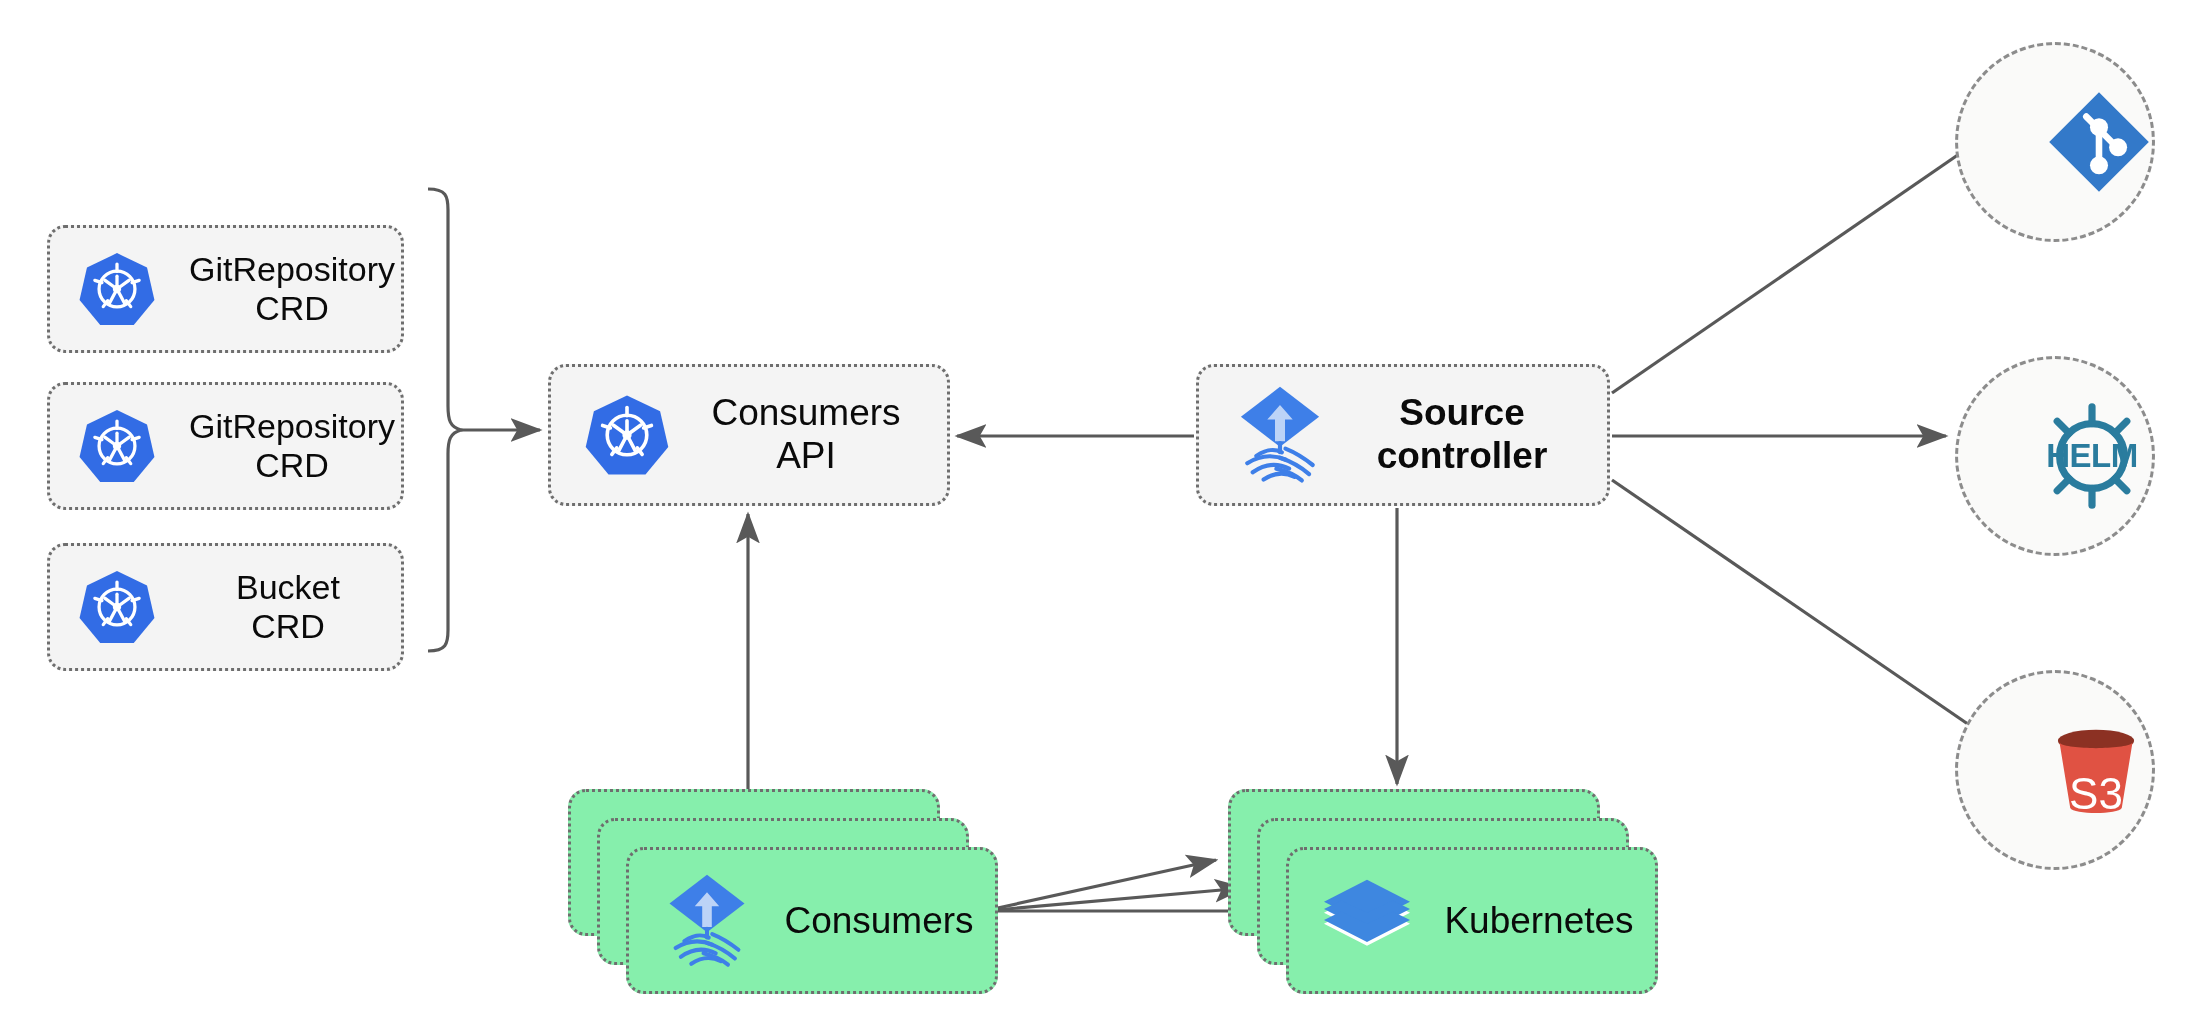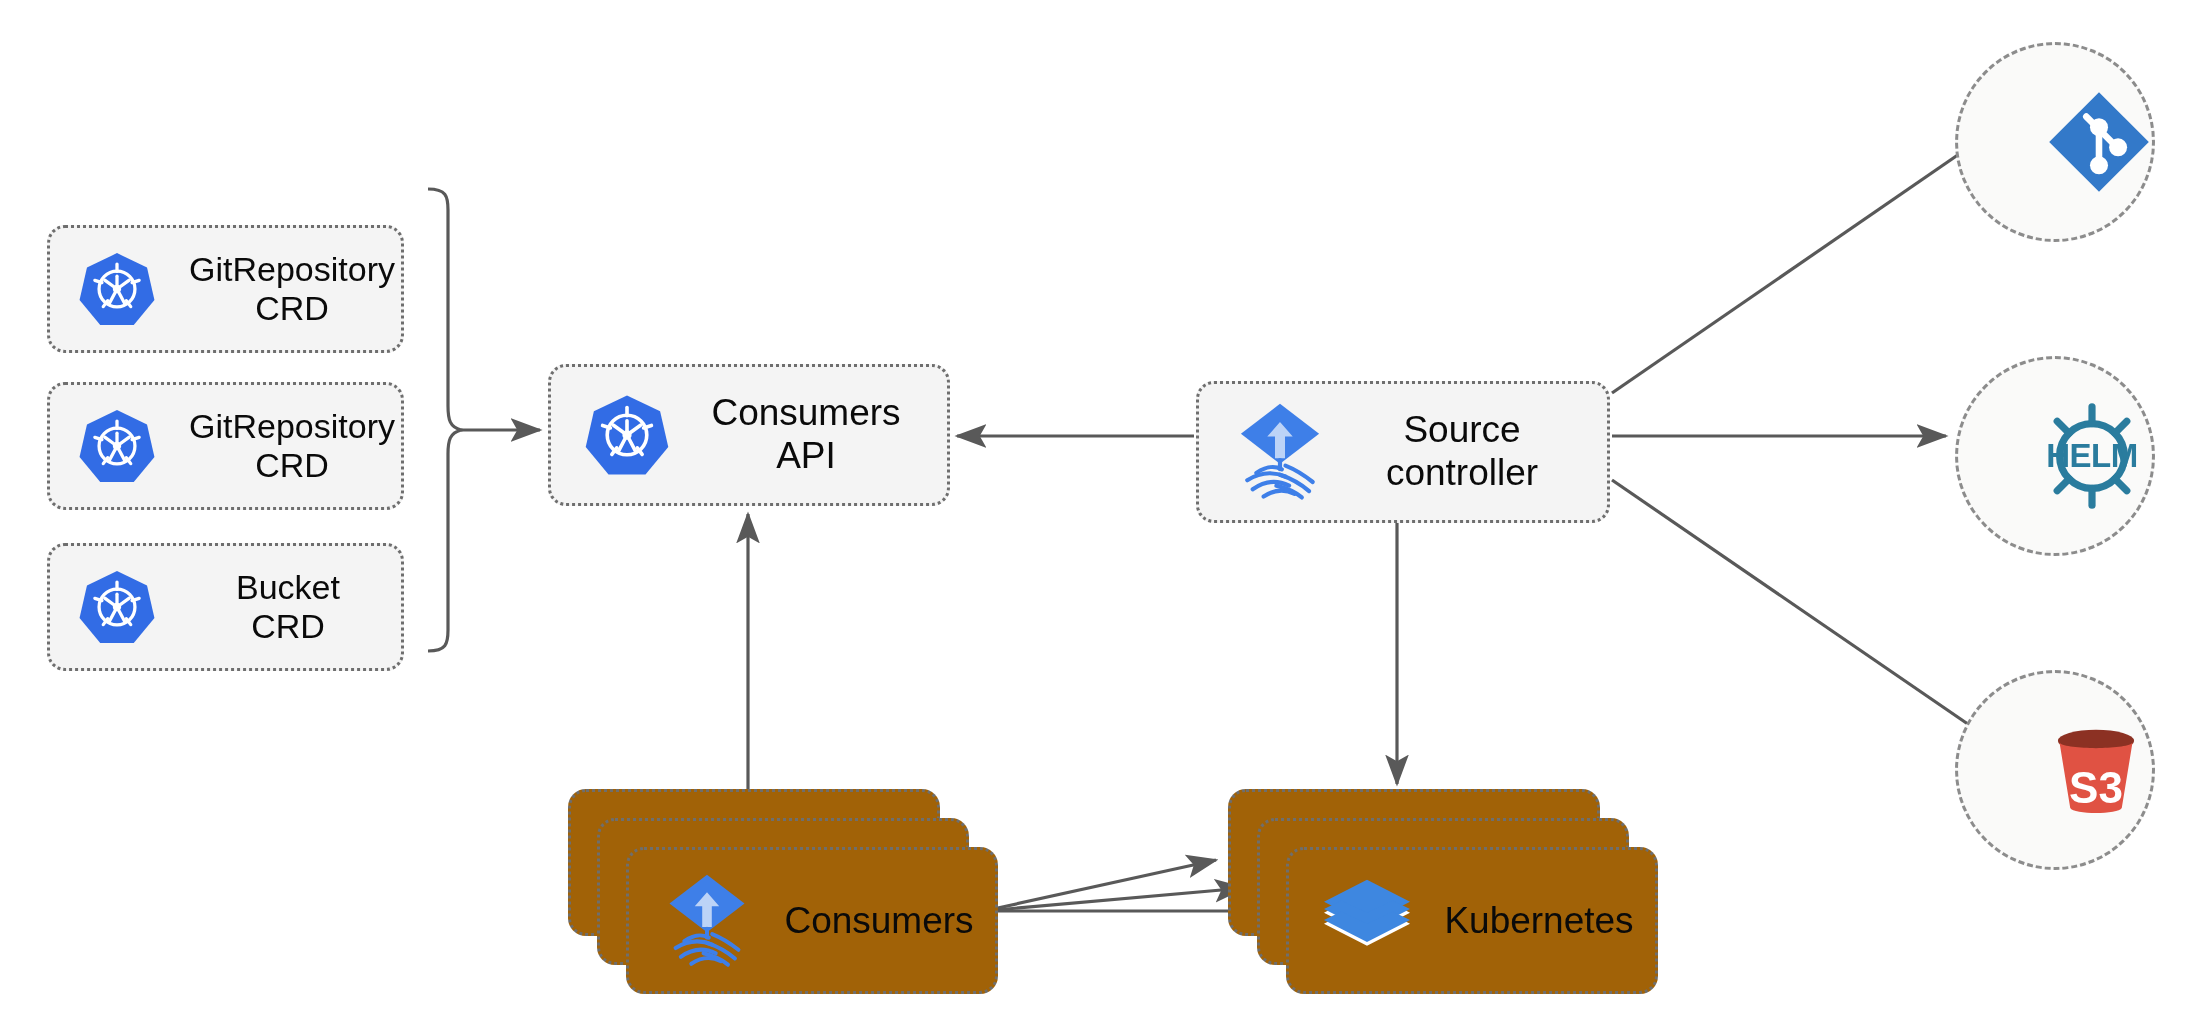--- a/index.html
+++ b/index.html
@@ -60,31 +60,31 @@
 
   
   #node-k8s-api {
     left: 548px; top: 364px; width: 402px; height: 142px;
   }
   #node-k8s-api .icon-slot { width: 116px; margin-left: 18px; }
   #node-k8s-api .label { font-size: 37px; padding-right: 20px; }
 
   
   #node-source-controller {
-    left: 1196px; top: 381px; width: 414px; height: 142px;
+    left: 1196px; top: 364px; width: 414px; height: 142px; font-weight: bold;
   }
   #node-source-controller .icon-slot { width: 118px; margin-left: 22px; }
   #node-source-controller .label { font-size: 37px; padding-right: 22px; }
 
   
   .stack { position: absolute; }
   .stack .card {
     position: absolute;
     box-sizing: border-box;
-    background: #a16207;
+    background: #86efac;
     border: 3px dotted #6e6e6e;
     border-radius: 18px;
     gap: 16px;
   }
   .stack .card.back2 { left: 0px;  top: 0px;  }
   .stack .card.back1 { left: 29px; top: 29px; }
   .stack .card.front {
     left: 58px; top: 58px;
     display: flex;
     align-items: center;
@@ -366,19 +366,19 @@
     </span>
   </div>
 
   <div class="circle-node" id="node-s3">
     <span style="position:relative;display:block;width:112px;height:112px;">
       <svg width="112" height="112" viewBox="0 0 100 100" style="position:absolute;left:0;top:0;">
         <ellipse cx="50" cy="24" rx="34" ry="10" fill="#8C3123"></ellipse>
         <path d="M17.5 26 C 24 32, 76 32, 82.5 26 L 73 84
                  C 70 90, 30 90, 27 84 Z" fill="#E05243"></path>
       </svg>
-      <span style="position:absolute;left:0;top:18px;width:112px;height:112px;
+      <span style="position:absolute;left:0;top:24px;width:112px;height:112px;
                    display:flex;align-items:center;justify-content:center;
-                   font-size:44px;font-weight:bold;color:#ffffff;">S3</span>
+                   font-size:44px;font-weight:normal;color:#ffffff;">S3</span>
     </span>
   </div>
 
 </div>
 
 </body></html>

